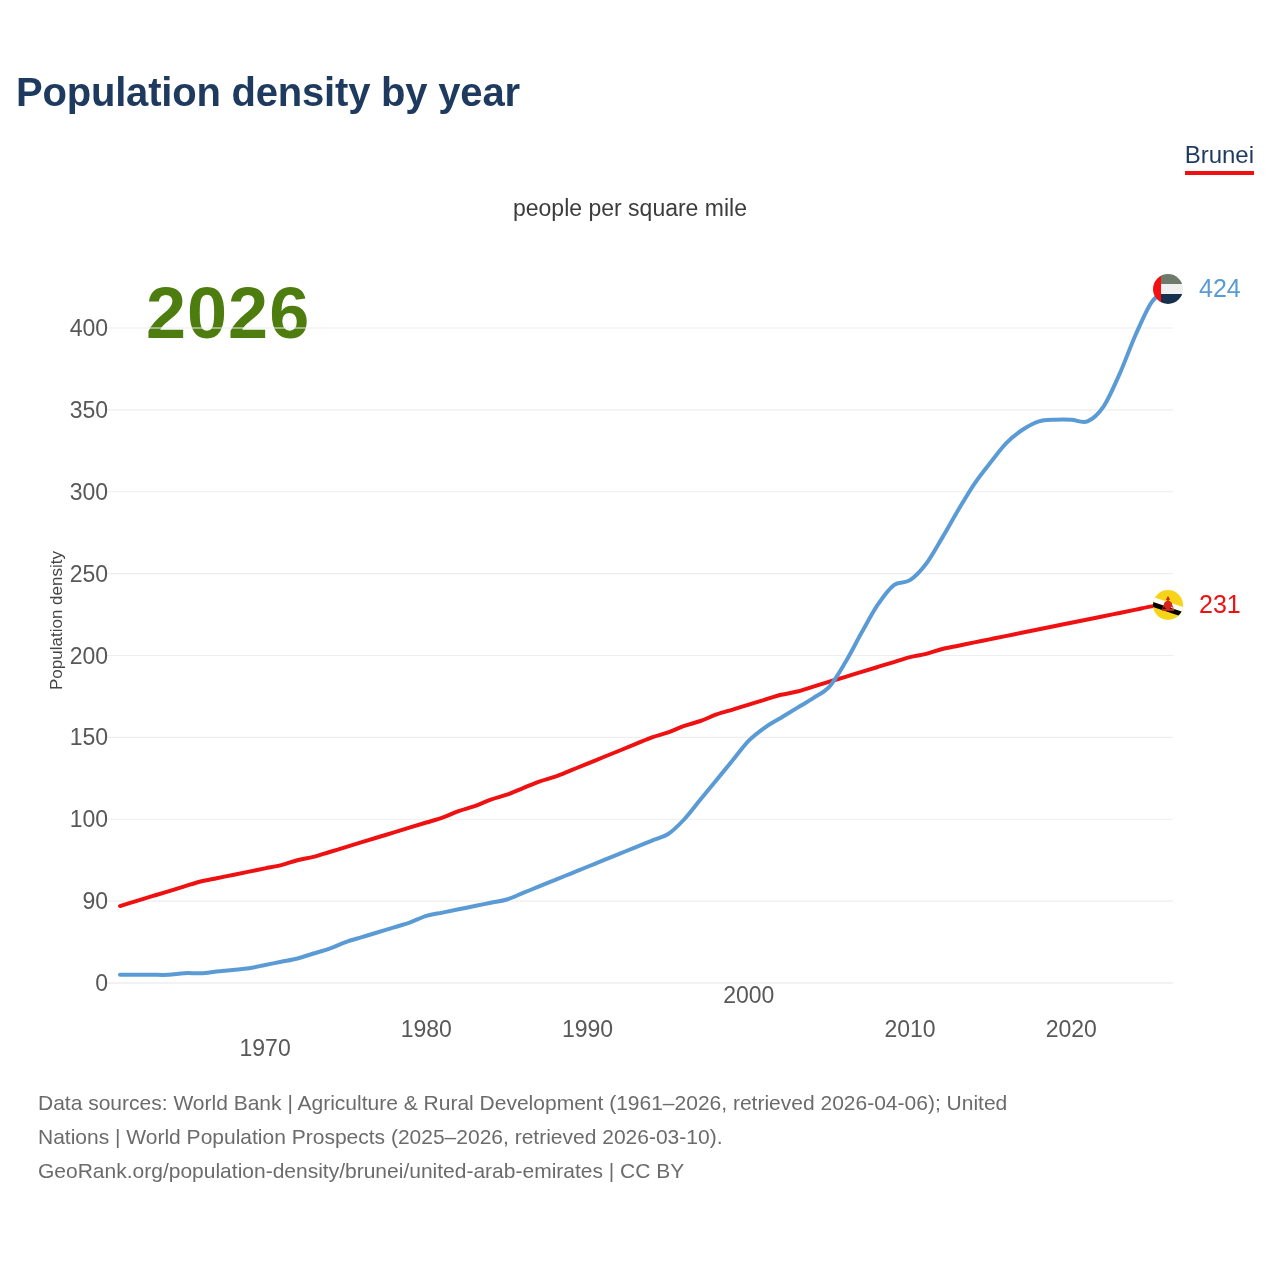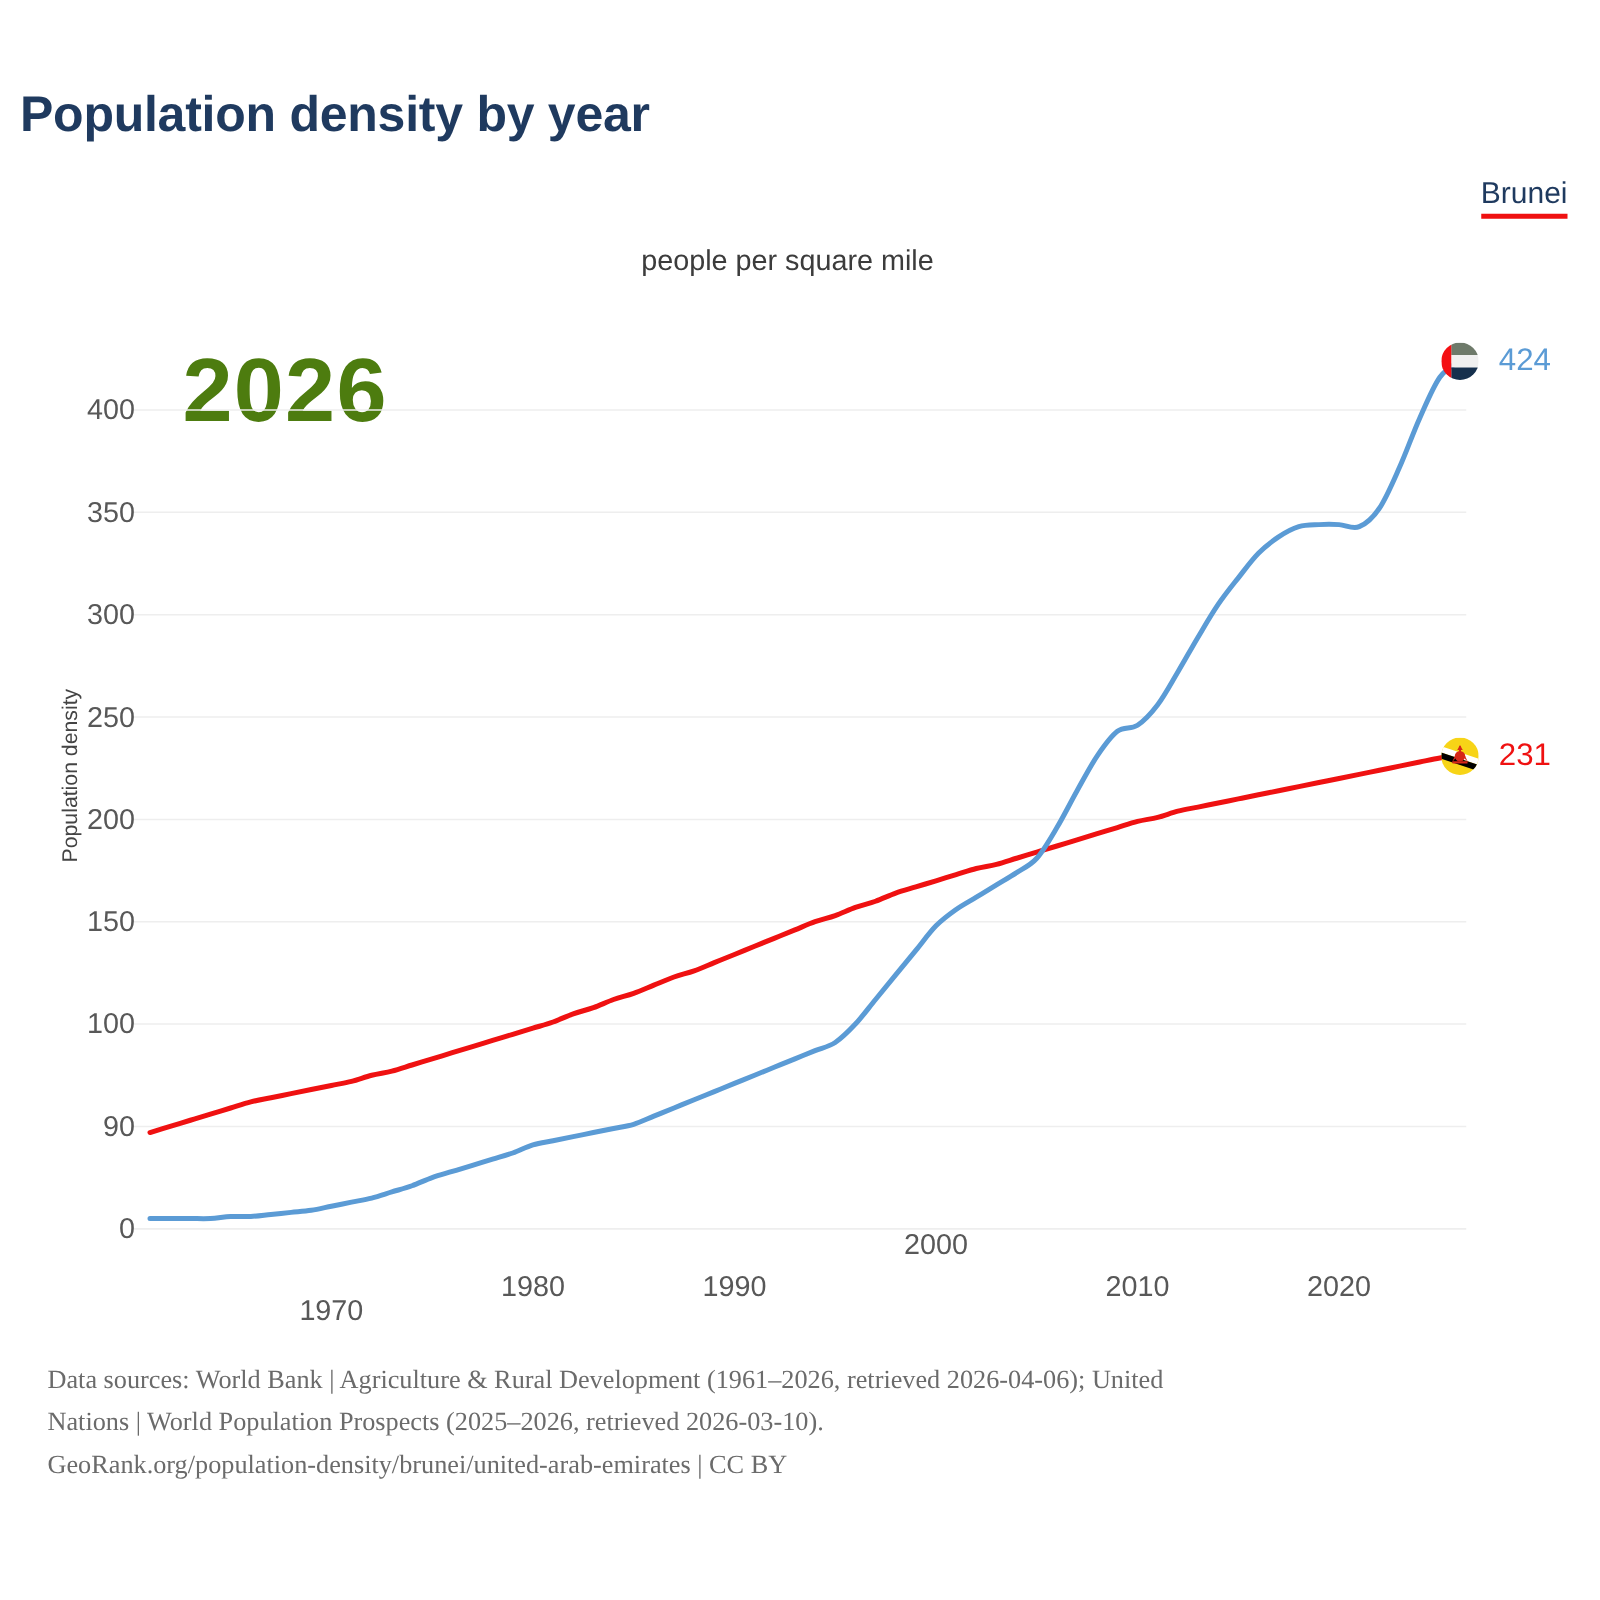--- a/index.html
+++ b/index.html
@@ -152,21 +152,21 @@
   
   #footer {
     position: absolute;
     left: 38px;
     top: 1086px;
     width: 1215px;
     font-size: 21px;
     color: #6b6b6b;
     line-height: 1.62;
   }
-  #footer div { white-space: normal; font-family: Liberation Serif, serif; }
+  #footer div { white-space: normal; }
 </style>
 </head>
 <body>
 
 <div id="chart-title">Population density by year</div>
 
 <div id="legend">
   <div class="legend-item">
     <span class="legend-label">Brunei</span>
     <span class="legend-rule" style="background:#ef1111"></span>

